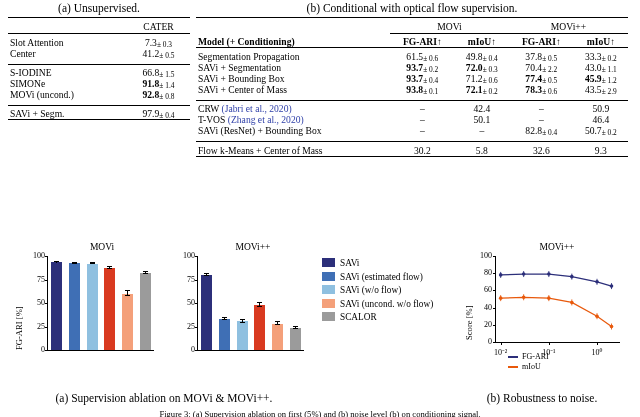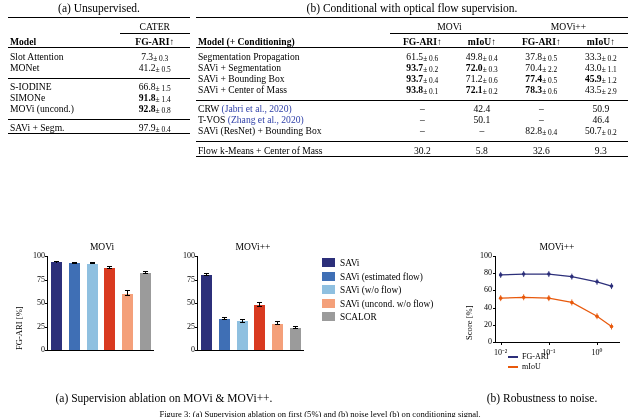--- a/index.html
+++ b/index.html
@@ -44,34 +44,30 @@
     <table>
       <tbody>
           <tr class="rulet">
             <td style="height:3px"></td>
             <td></td>
           </tr>
       <tr>
         <td class="lft"></td>
         <td class="thin" style="padding-bottom:1px">CATER</td>
       </tr>
-      <tr>
-        <td class="lft b" style="padding-top:2px">Model</td>
-        <td class="b" style="padding-top:2px">FG-ARI↑</td>
-      </tr>
       <tr class="rulet">
             <td style="height:3px"></td>
             <td></td>
           </tr>
       <tr>
         <td class="lft">Slot Attention</td>
         <td><span>7.3</span><span class="sub">± 0.3</span></td>
       </tr>
       <tr>
-        <td class="lft">MONet</td>
+        <td class="lft">Center</td>
         <td><span>41.2</span><span class="sub">± 0.5</span></td>
       </tr>
       <tr class="spacer-row">
             <td class="thin" colspan="2"></td>
           </tr>
       <tr>
         <td class="lft" style="padding-top:2px">S-IODINE</td>
         <td style="padding-top:2px"><span>66.8</span><span class="sub">± 1.5</span></td>
       </tr>
       <tr>

